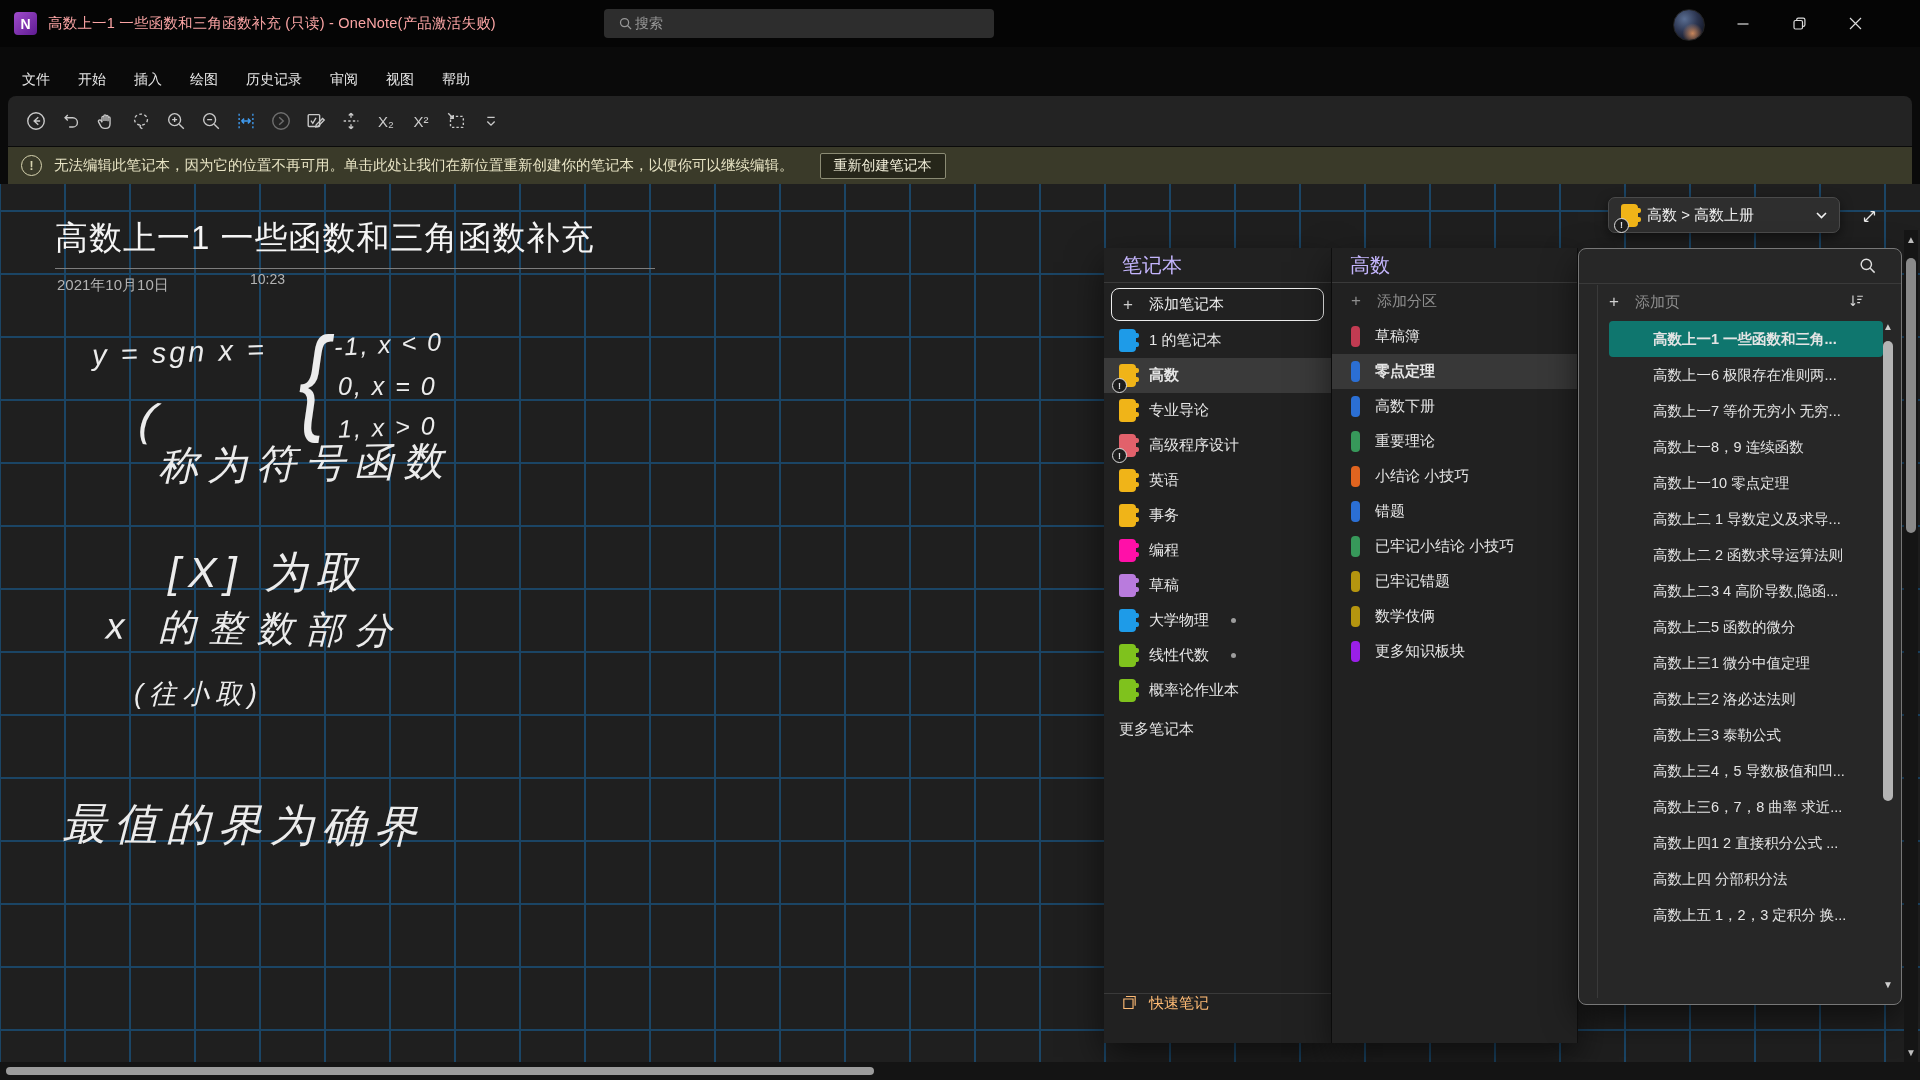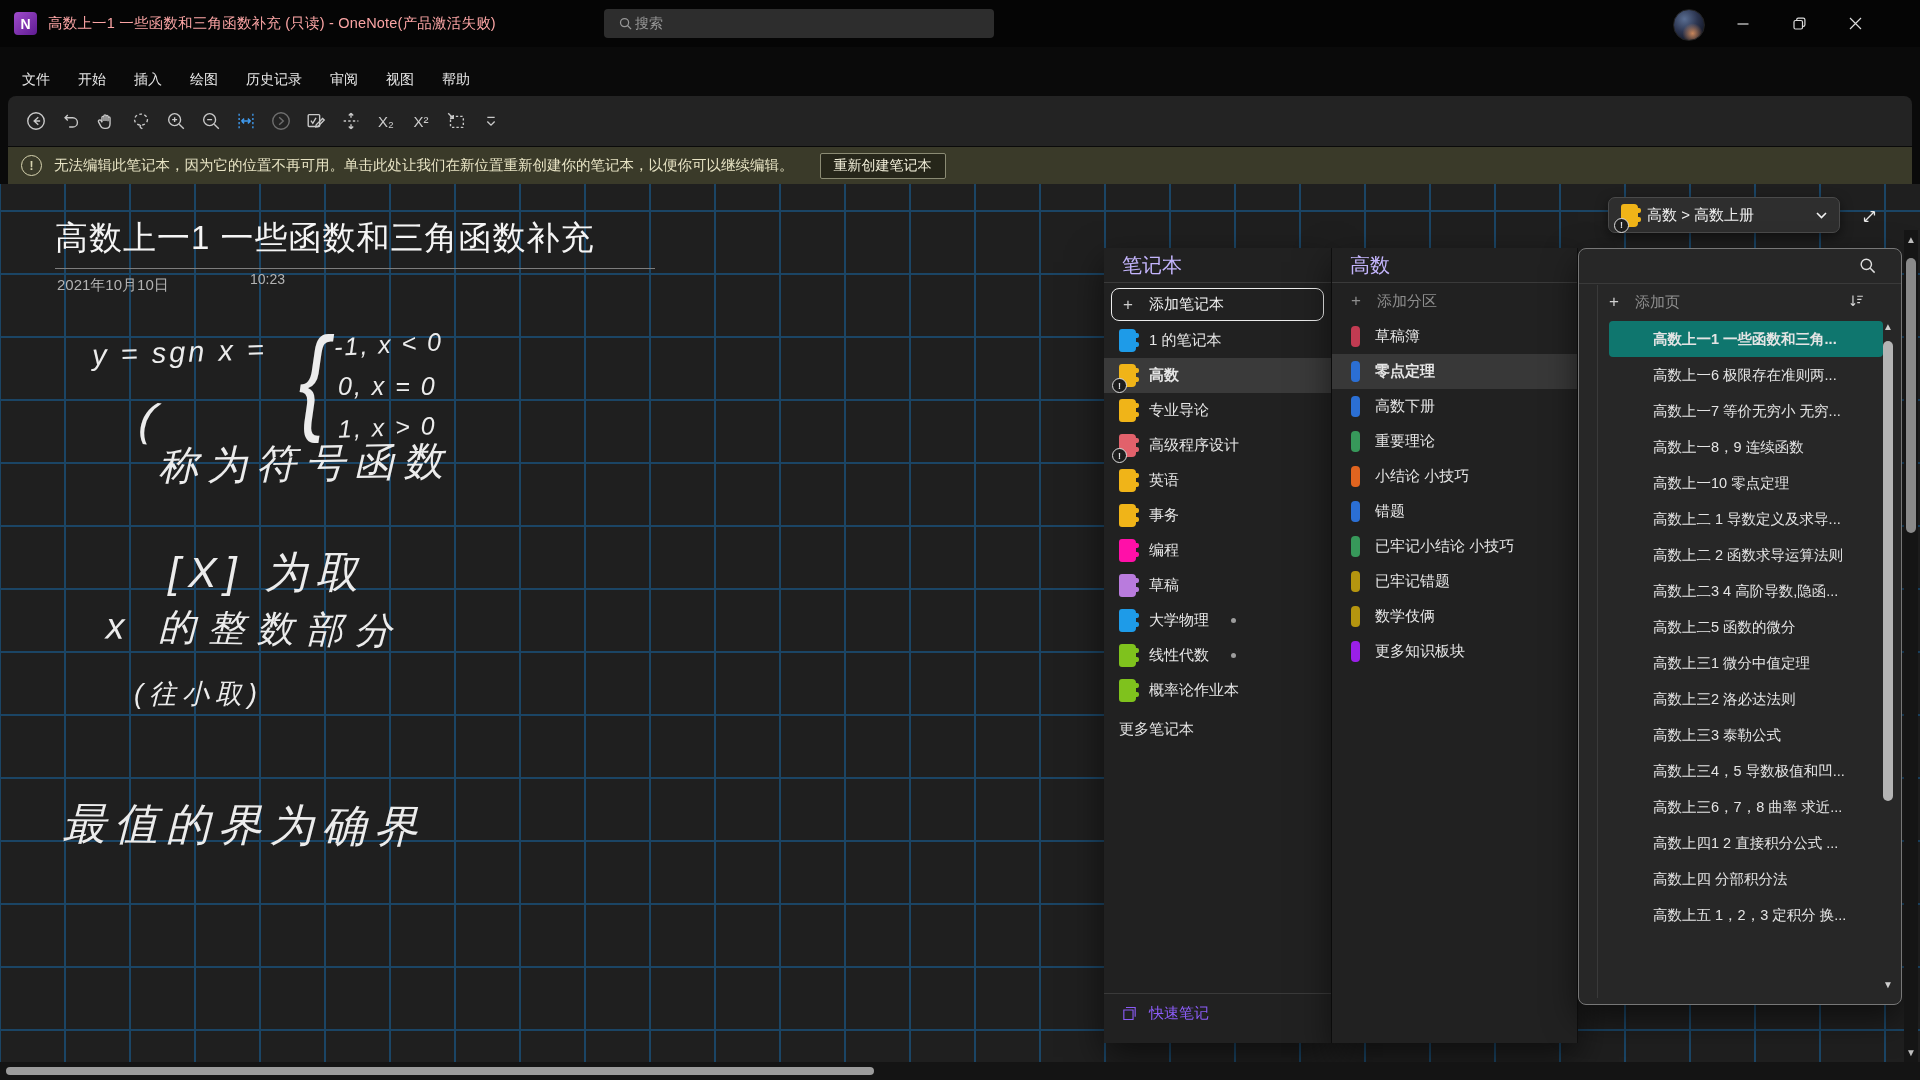--- a/index.html
+++ b/index.html
@@ -102,21 +102,21 @@
   
   .nb-panel{left:1104px;width:228px;height:795px;background:#212121;border-right:1px solid #101010;}
   .add-nb{margin:5px 7px 2px 7px;height:31px;border:1.5px solid #ededed;border-radius:8px;
     display:flex;align-items:center;gap:16px;padding-left:11px;font-size:15px;color:#f0f0f0;}
   .plus{font-size:17px;color:#cfcfcf;font-weight:normal;}
   .nb-row{height:35px;display:flex;align-items:center;gap:13px;padding-left:15px;font-size:15px;color:#e6e6e6;}
   .nb-row.selected{background:#3a3a3a;font-weight:bold;}
   .sync-dot{width:5px;height:5px;border-radius:50%;background:#9d9d9d;margin-left:9px;}
   .more-link{padding:12px 0 0 15px;font-size:15px;color:#e2e2e2;}
   .quick{position:absolute;bottom:11px;left:0;right:0;height:38px;border-top:1px solid #3a3a3a;
-    display:flex;align-items:center;gap:11px;padding-left:17px;font-size:15px;color:#8b5cf6;}
+    display:flex;gap:11px;padding-left:17px;font-size:15px;color:#fdba74;}
 
   
   .sec-panel{left:1332px;width:246px;height:795px;background:#212121;border-right:1px solid #101010;}
   .add-row{height:36px;display:flex;align-items:center;gap:16px;padding-left:19px;
     color:#8f8f8f;font-size:15px;}
   .add-row .plus{color:#8f8f8f;}
   .sec-row{height:35px;display:flex;align-items:center;gap:15px;padding-left:19px;font-size:15px;color:#e6e6e6;}
   .sec-row.selected{background:#383838;font-weight:bold;}
   .sec-bar{width:9px;height:21px;border-radius:4px;flex:none;}
 

